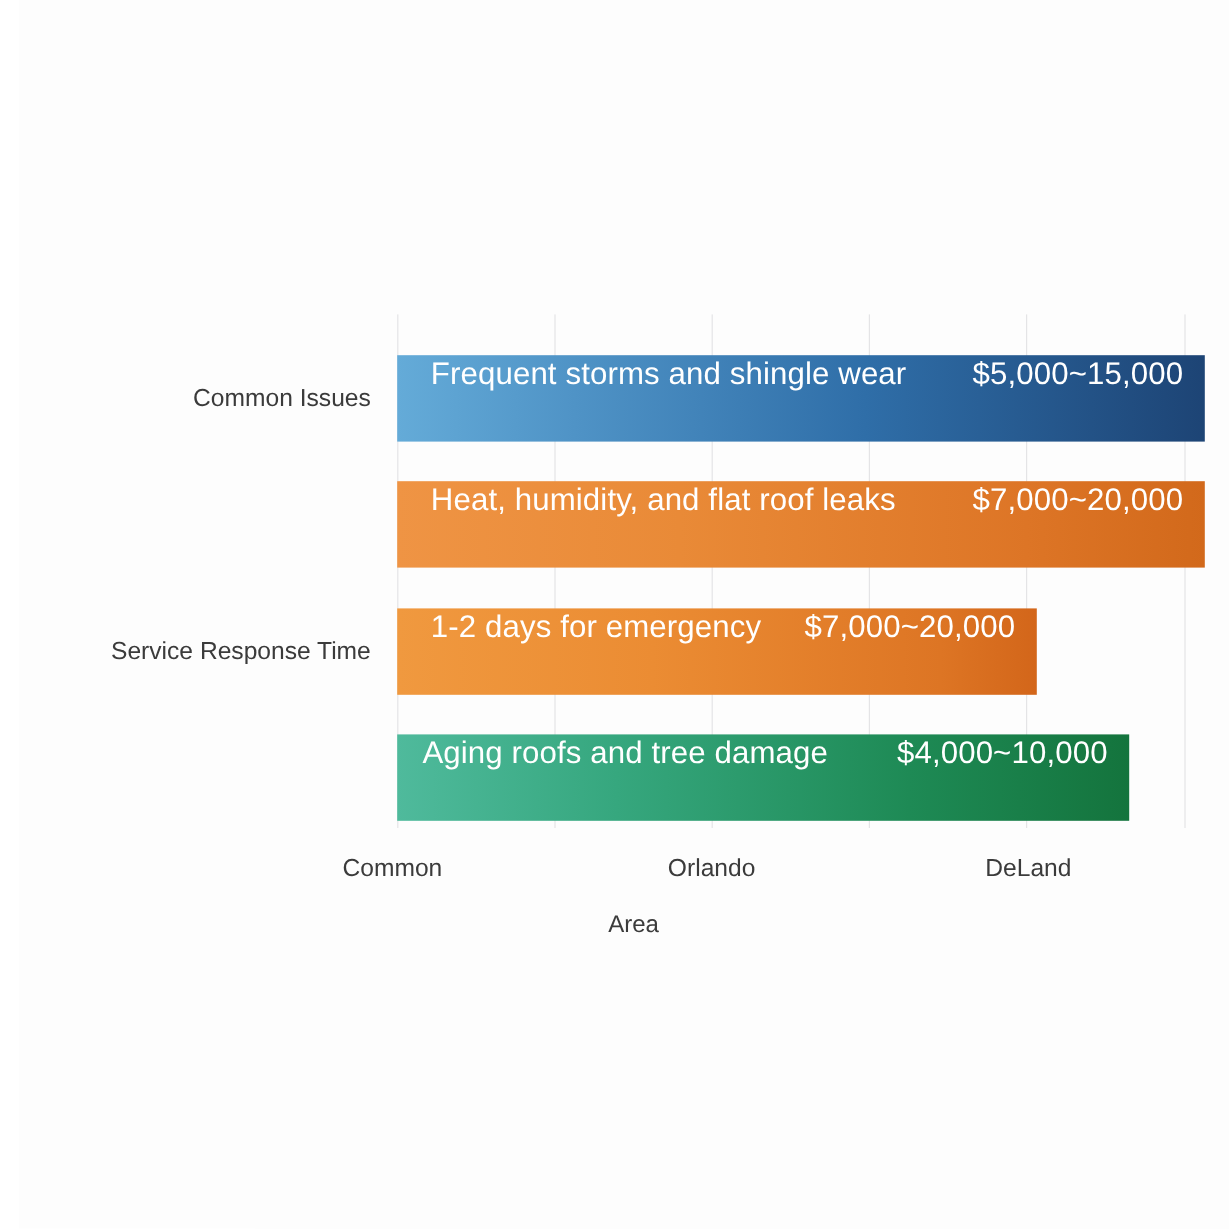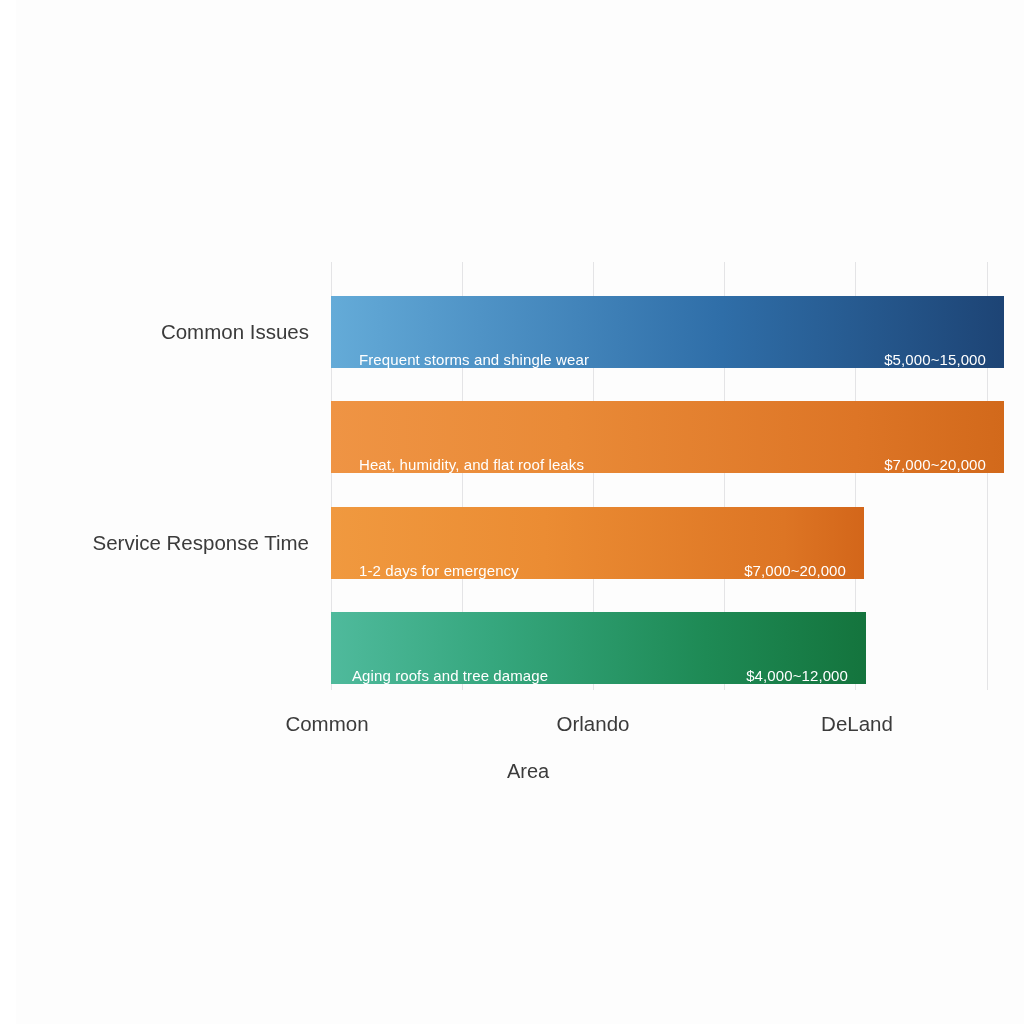--- a/index.html
+++ b/index.html
@@ -34,25 +34,25 @@
     background: #e4e4e6;
   }
 
   
   .bar {
     position: absolute;
     left: 315px;
     height: 72px;
     box-sizing: border-box;
     display: flex;
-    align-items: flex-end;
+    align-items: flex-start;
     justify-content: space-between;
     padding: 0 18px 0 28px;
     color: #ffffff;
-    font-size: 15px;
+    font-size: 26px;
     letter-spacing: .1px;
     white-space: nowrap;
   }
   .bar-label { text-align: left; }
   .bar-value { text-align: right; }
 
   .bar.b-blue {
     background: linear-gradient(to right, #64abd8 0%, #4f93c6 22%, #2f6ea8 58%, #1d4475 100%);
   }
   .bar.b-orange {
@@ -131,23 +131,23 @@
   <div class="bar b-orange" style="top:401px; width:673px;gap:23px;">
     <span class="bar-label">Heat, humidity, and flat roof leaks</span>
     <span class="bar-value">$7,000~20,000</span>
   </div>
 
   <div class="bar b-orange2" style="top:507px; width:533px;">
     <span class="bar-label">1-2 days for emergency</span>
     <span class="bar-value">$7,000~20,000</span>
   </div>
 
-  <div class="bar b-green" style="top:612px; width:535px;padding-left:21px;">
+  <div class="bar b-green" style="top:612px; width:610px;padding-left:21px;">
     <span class="bar-label">Aging roofs and tree damage</span>
-    <span class="bar-value">$4,000~12,000</span>
+    <span class="bar-value">$4,000~10,000</span>
   </div>
 
   <div class="xtick" style="left:311px">Common</div>
   <div class="xtick" style="left:577px">Orlando</div>
   <div class="xtick" style="left:841px">DeLand</div>
 
   <div id="xaxis-title">Area</div>
 
 </div>
 

